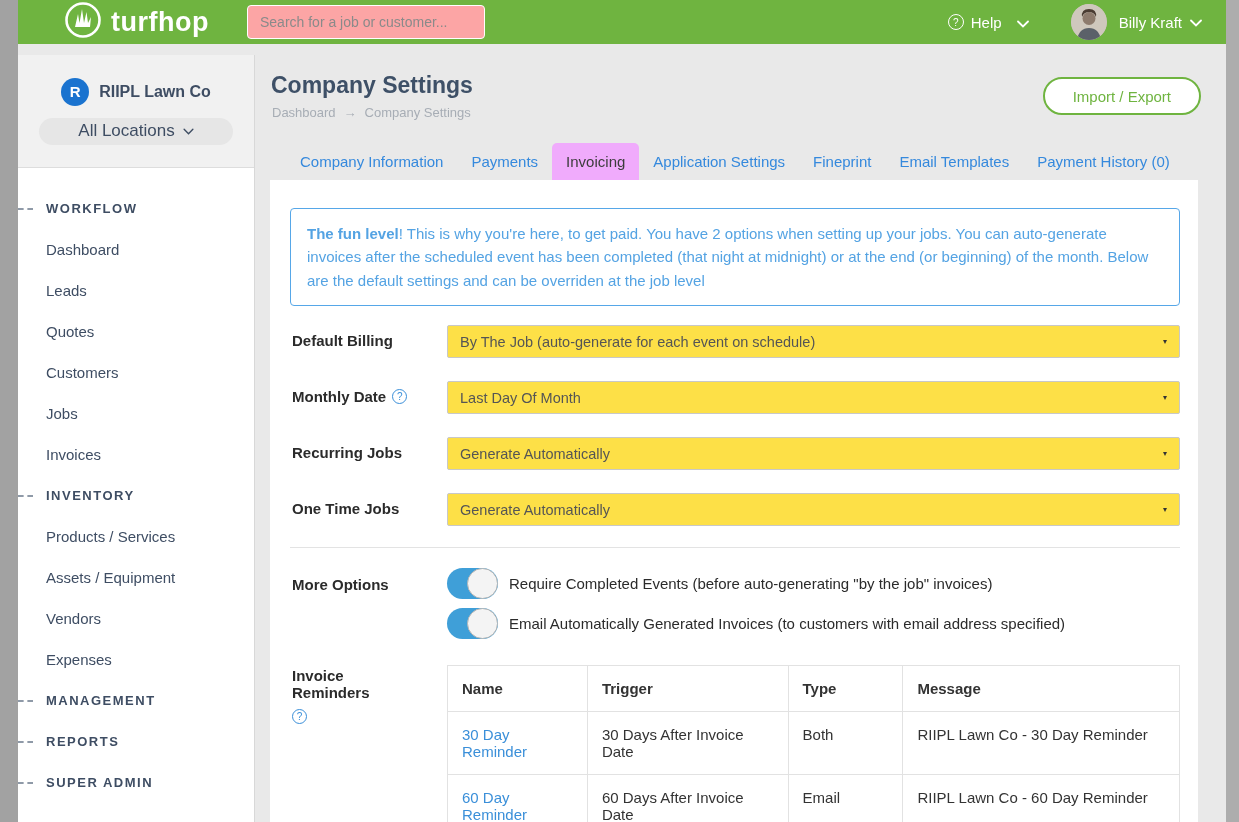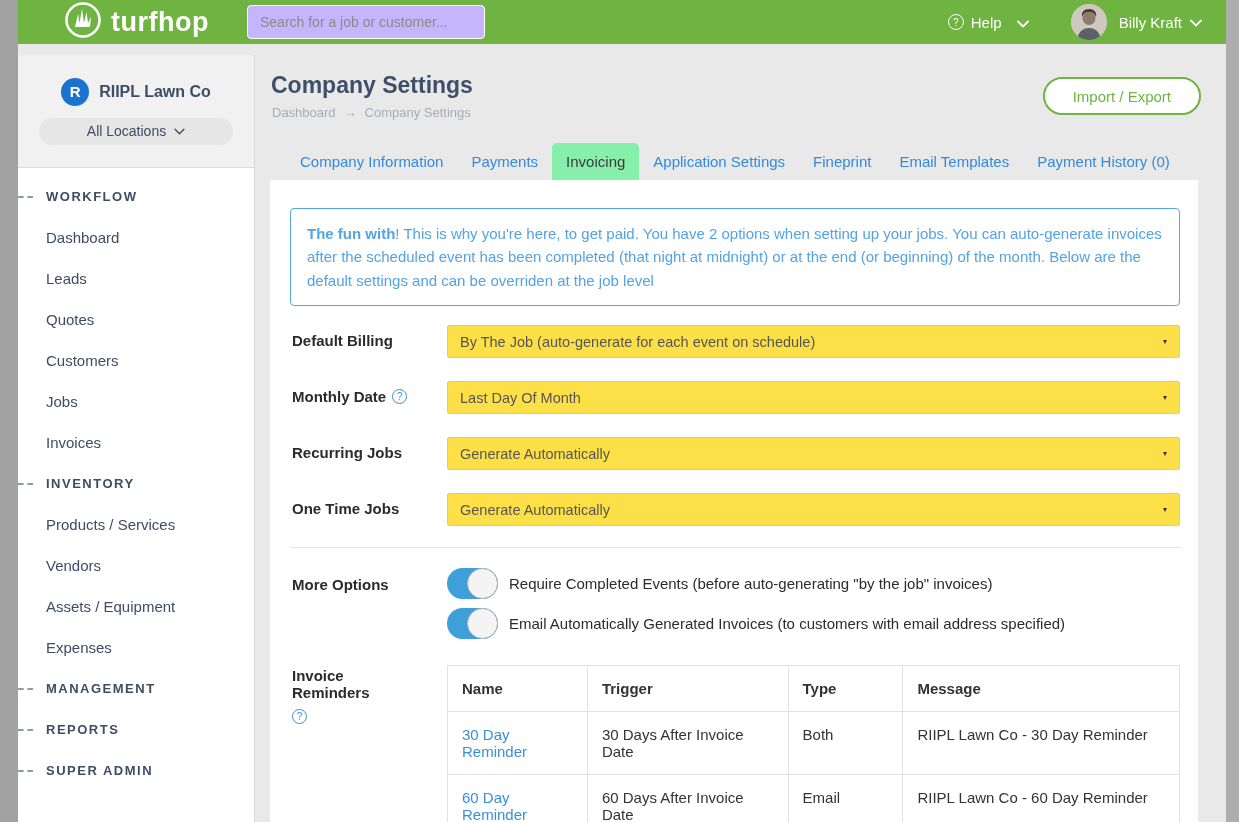--- a/index.html
+++ b/index.html
@@ -10,21 +10,21 @@
   
   .edge-left  { position:absolute; left:0; top:0; width:18px; height:822px; background:#a2a2a2; z-index:60; }
   .edge-right { position:absolute; right:0; top:0; width:13px; height:822px; background:#adadad; z-index:60; }
 
   
   .topbar { position:absolute; left:18px; top:0; width:1208px; height:44px; background:#6fb440;
             display:flex; align-items:center; z-index:10; }
   .logo-wrap { display:flex; align-items:center; margin-left:46px; }
   .logo-text { color:#fff; font-size:27px; font-weight:bold; letter-spacing:0.5px; margin-left:9px; }
   .search-box { margin-left:38px; width:238px; height:34px; border:1px solid #ffffff; border-radius:4px;
-                background:#c4b5fd; padding:0 12px; font-size:14px; color:#555; outline:none;
+                background:#fca5a5; padding:0 12px; font-size:14px; color:#555; outline:none;
                 font-family:"Liberation Sans", sans-serif; }
   .search-box::placeholder { color:#8a8a8a; }
   .topbar-spacer { flex:1; }
   .help-wrap { display:flex; align-items:center; color:#fff; font-size:15px; gap:7px; cursor:pointer; }
   .qmark-circle { display:inline-flex; align-items:center; justify-content:center; width:16px; height:16px;
                   border:1px solid #fff; border-radius:50%; font-size:10px; color:#fff; }
   .avatar { width:36px; height:36px; border-radius:50%; overflow:hidden; margin-left:42px; background:#c9c2b8; }
   .user-name { color:#fff; font-size:15px; margin-left:12px; }
   .chev { margin-left:8px; }
   .topbar .right-pad { width:24px; }
@@ -32,42 +32,42 @@
   
   .sidebar { position:absolute; left:18px; top:55px; width:237px; height:767px; background:#fff;
              border-right:1px solid #d8d8d8; z-index:5; }
   .sidebar-top { height:113px; background:#f1f1f1; border-bottom:1px solid #ddd;
                  display:flex; flex-direction:column; align-items:center; justify-content:center; }
   .company-row { display:flex; align-items:center; gap:10px; }
   .company-logo { width:28px; height:28px; border-radius:50%; background:#1a73cf; color:#fff;
                   display:flex; align-items:center; justify-content:center; font-size:15px; font-weight:bold; }
   .company-name { font-size:16px; font-weight:bold; color:#3e4d63; }
   .locations-pill { margin-top:12px; width:194px; height:27px; background:#e6e6e6; border-radius:14px;
-                    display:flex; align-items:center; justify-content:center; gap:8px; font-size:14px;
+                    display:flex; align-items:center; justify-content:center; gap:8px; font-size:17px;
                     color:#3e4d63; cursor:pointer; }
-  .nav { padding-top:8px; }
+  .nav { padding-top:20px; }
   .nav-entry { height:41px; line-height:41px; padding-left:28px; font-size:15px; color:#3e4d63;
                cursor:pointer; white-space:nowrap; }
   .nav-section { height:41px; line-height:41px; padding-left:28px; font-size:13px; font-weight:bold;
                  letter-spacing:1.5px; color:#3e4d63; position:relative; white-space:nowrap; }
   .nav-section .dashes { position:absolute; left:0; top:20px; width:15px; border-top:2px dashed #8f9aa8; }
 
   
   .main { position:absolute; left:255px; top:55px; width:971px; height:767px; background:#e9e9e9; overflow:hidden; }
   .page-title { position:absolute; left:16px; top:17px; font-size:23px; font-weight:bold; color:#3e5067; }
   .breadcrumb { position:absolute; left:17px; top:50px; font-size:13px; color:#a7adb5; display:flex; gap:8px; }
   .breadcrumb .crumb { cursor:pointer; }
   .btn-import { position:absolute; right:25px; top:22px; height:38px; padding:0 28px; border-radius:19px;
                 border:2px solid #6fb440; background:#fff; color:#6fb440; font-size:15px;
                 font-family:"Liberation Sans", sans-serif; cursor:pointer; }
 
   .tabs { position:absolute; left:31px; top:88px; display:flex; align-items:flex-start; }
   .tab { height:37px; line-height:37px; padding:0 14px; font-size:15px; color:#3589dd; cursor:pointer;
          white-space:nowrap; }
-  .tab.active { background:#86efac; color:#3c3c3c; border-radius:5px 5px 0 0; }
+  .tab.active { background:#f0abfc; color:#3c3c3c; border-radius:5px 5px 0 0; }
 
   .panel { position:absolute; left:15px; top:125px; width:928px; height:1200px; background:#fff; }
 
   .info-box { position:absolute; left:20px; top:28px; width:890px; border:1px solid #56a7e8; border-radius:4px;
               padding:13px 16px; font-size:15px; color:#54a3e3; line-height:1.55; }
   .info-box b { font-weight:bold; }
 
   .field-label { position:absolute; left:22px; font-size:15px; font-weight:bold; color:#2b2b2b;
                  display:flex; align-items:center; gap:6px; }
   .help-icon { display:inline-flex; align-items:center; justify-content:center; width:15px; height:15px;
@@ -156,22 +156,22 @@
   <div class="nav">
     <div class="nav-section"><span class="dashes"></span><span>WORKFLOW</span></div>
     <div class="nav-entry">Dashboard</div>
     <div class="nav-entry">Leads</div>
     <div class="nav-entry">Quotes</div>
     <div class="nav-entry">Customers</div>
     <div class="nav-entry">Jobs</div>
     <div class="nav-entry">Invoices</div>
     <div class="nav-section"><span class="dashes"></span><span>INVENTORY</span></div>
     <div class="nav-entry">Products / Services</div>
+    <div class="nav-entry">Assets / Equipment</div>
     <div class="nav-entry">Vendors</div>
-    <div class="nav-entry">Assets / Equipment</div>
     <div class="nav-entry">Expenses</div>
     <div class="nav-section"><span class="dashes"></span><span>MANAGEMENT</span></div>
     <div class="nav-section"><span class="dashes"></span><span>REPORTS</span></div>
     <div class="nav-section"><span class="dashes"></span><span>SUPER ADMIN</span></div>
   </div>
 </div>
 
 <div class="main">
   <div class="page-title">Company Settings</div>
   <div class="breadcrumb">
@@ -187,21 +187,21 @@
     <div class="tab active">Invoicing</div>
     <div class="tab">Application Settings</div>
     <div class="tab">Fineprint</div>
     <div class="tab">Email Templates</div>
     <div class="tab">Payment History (0)</div>
   </div>
 
   <div class="panel">
 
     <div class="info-box">
-      <b>The fun with</b><span>! This is why you're here, to get paid. You have 2 options when setting up your jobs. You can auto-generate invoices after the scheduled event has been completed (that night at midnight) or at the end (or beginning) of the month. Below are the default settings and can be overriden at the job level</span>
+      <b>The fun level</b><span>! This is why you're here, to get paid. You have 2 options when setting up your jobs. You can auto-generate invoices after the scheduled event has been completed (that night at midnight) or at the end (or beginning) of the month. Below are the default settings and can be overriden at the job level</span>
     </div>
 
     <div class="field-label" style="top:152px;">
       <span>Default Billing</span>
     </div>
     <div class="select" style="top:145px;">
       <span>By The Job (auto-generate for each event on schedule)</span>
       <span class="arrow">▾</span>
     </div>
 

